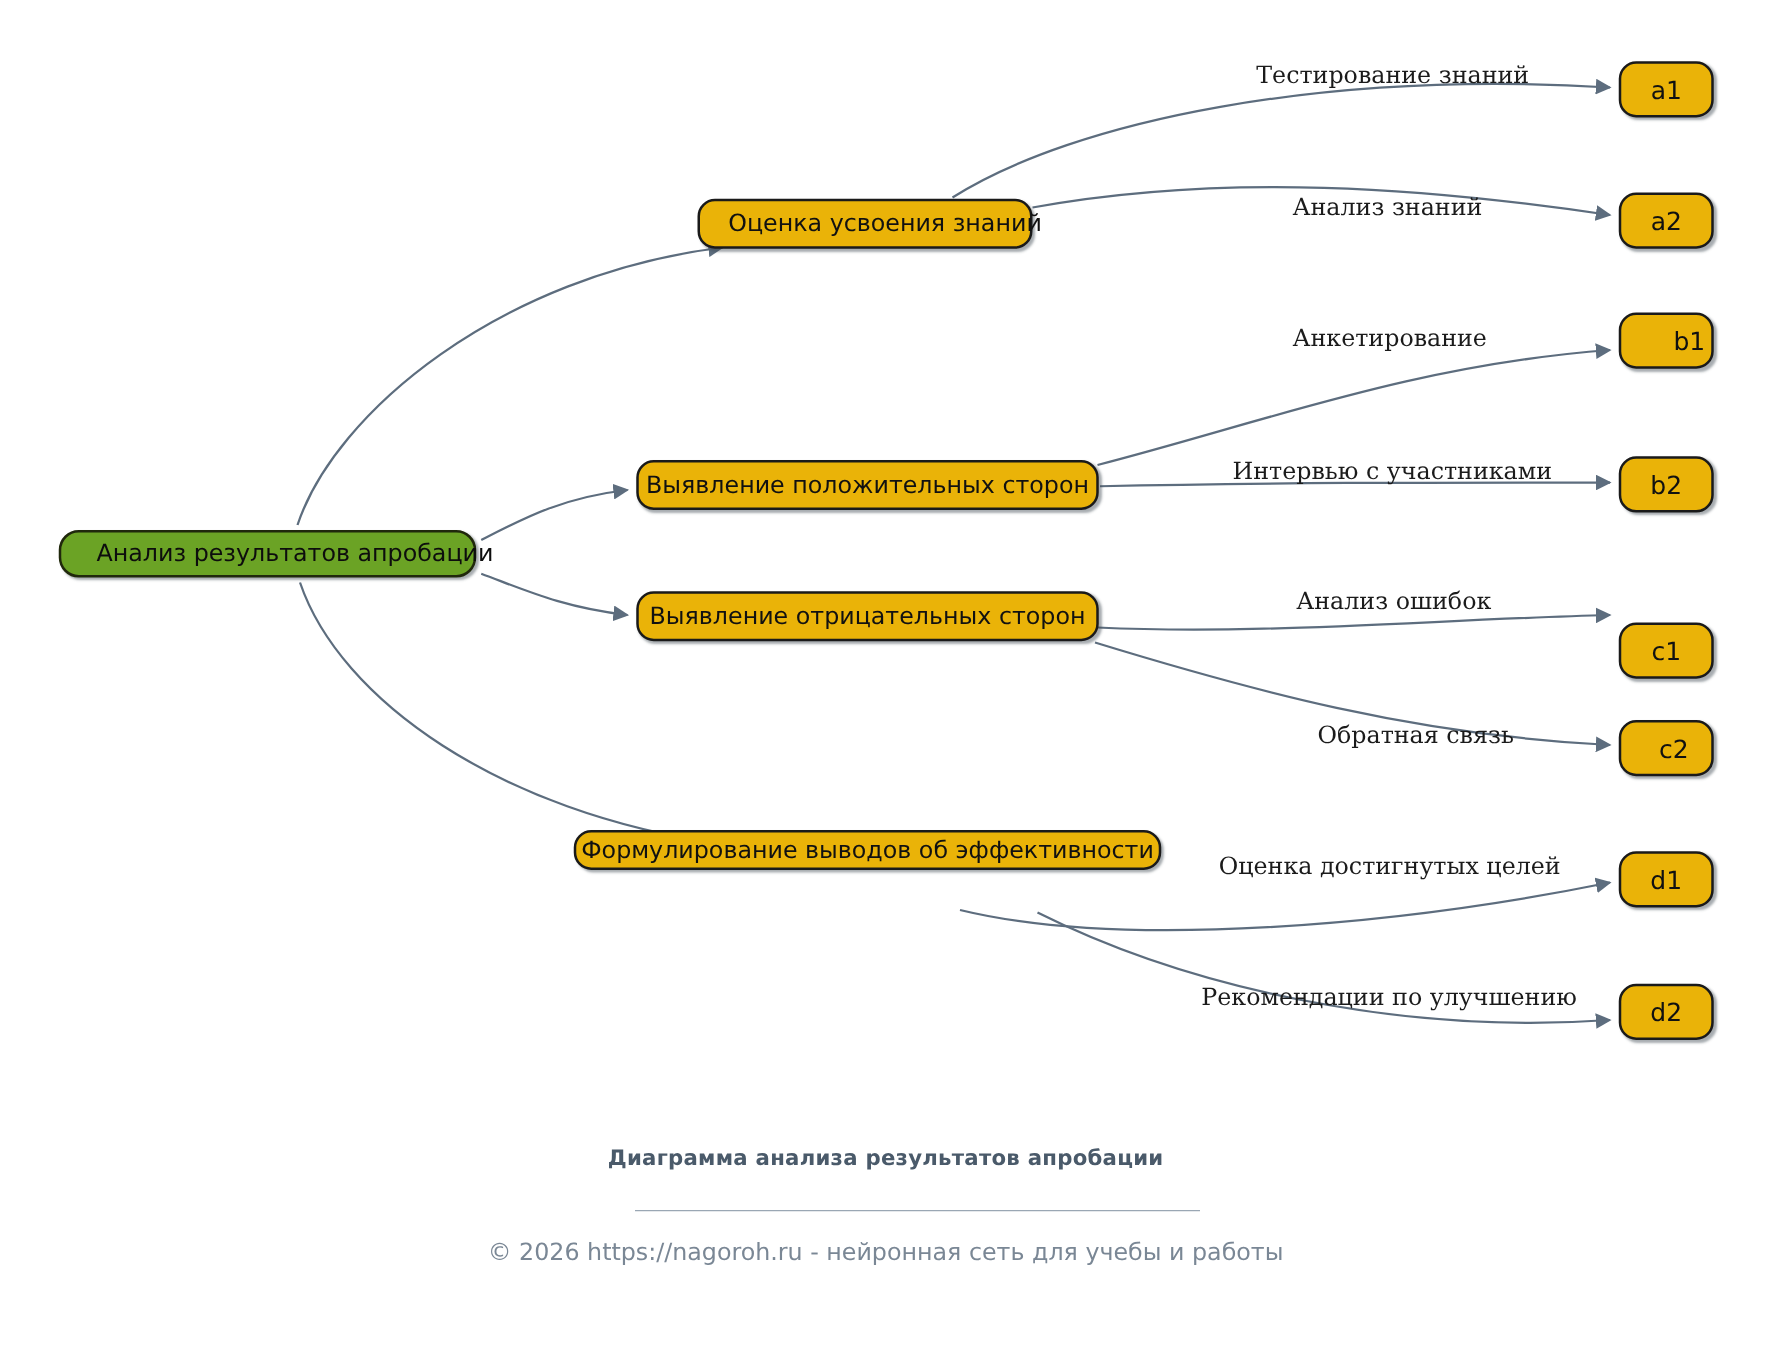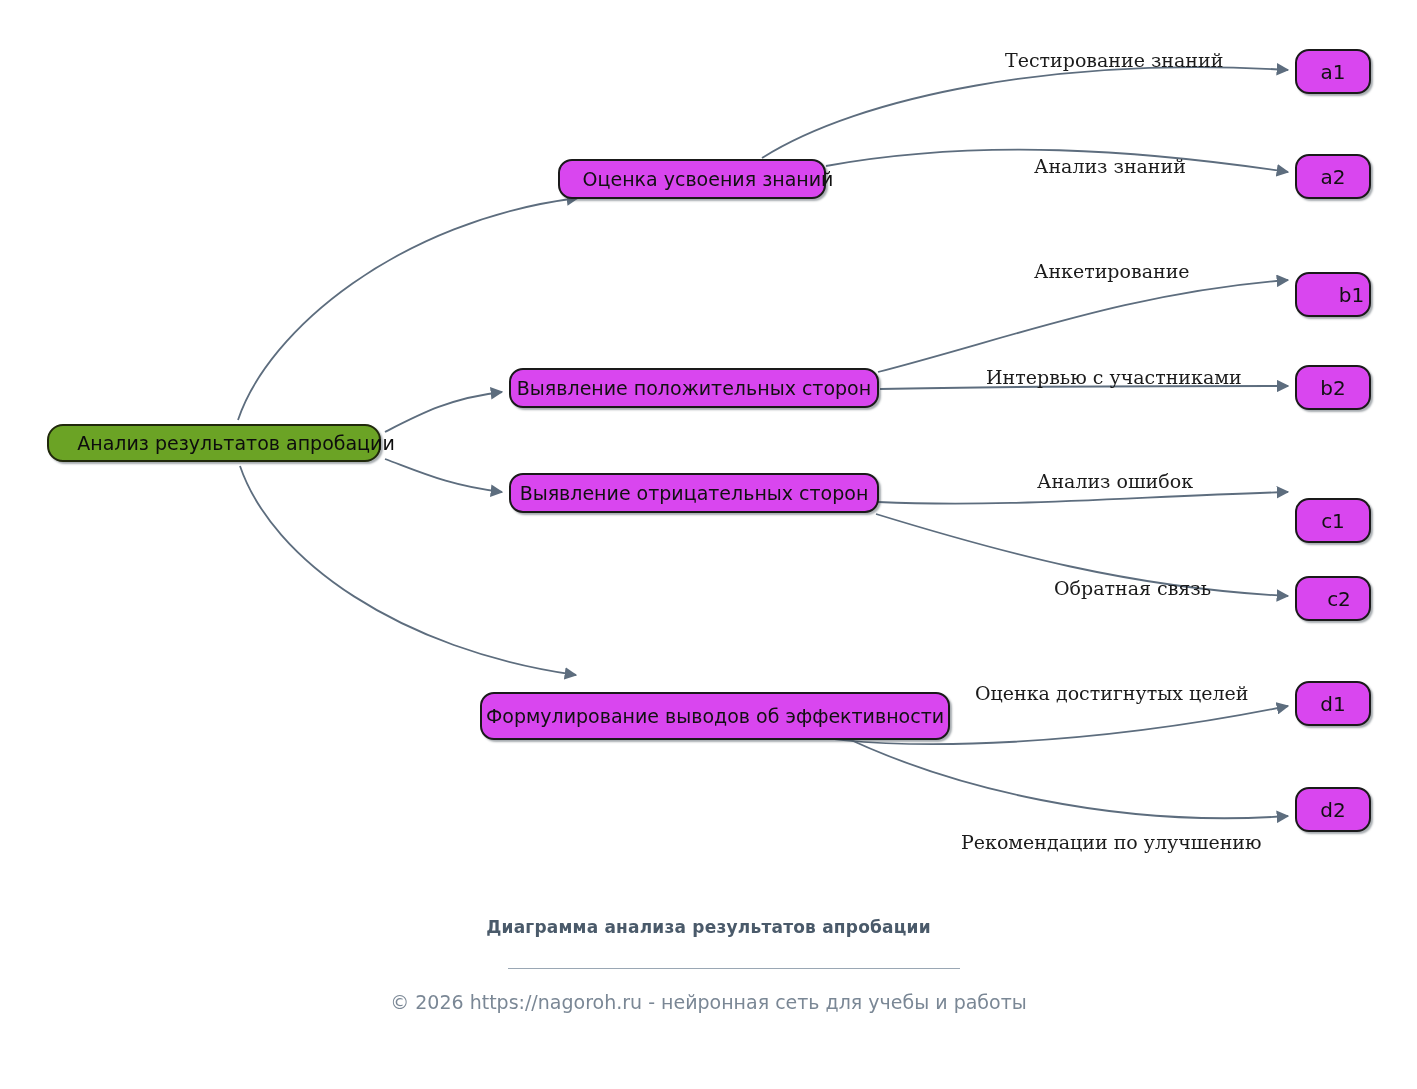--- a/index.html
+++ b/index.html
@@ -24,21 +24,21 @@
     height: 1089px;
   }
 
   
   .node {
     position: absolute;
     box-sizing: border-box;
     display: flex;
     align-items: center;
     justify-content: center;
-    background: #d946ef;
+    background: #eab308;
     border: 2px solid #1a1a1a;
     border-radius: 14px;
     color: #111111;
     font-family: "DejaVu Sans", sans-serif;
     font-size: 19px;
     line-height: 1;
     white-space: nowrap;
     box-shadow: 2px 2px 2px rgba(60, 70, 80, 0.45);
   }
 
@@ -144,32 +144,32 @@
 </div>
 
 <div class="node branch" style="left:509px; top:368px; width:370px; height:40px;">
   <span>Выявление положительных сторон</span>
 </div>
 
 <div class="node branch" style="left:509px; top:473px; width:370px; height:40px;">
   <span>Выявление отрицательных сторон</span>
 </div>
 
-<div class="node branch" style="left:459px; top:692px; width:470px; height:48px;margin-left:21px;">
+<div class="node branch" style="left:459px; top:664px; width:470px; height:32px;">
   <span>Формулирование выводов об эффективности</span>
 </div>
 
 <div class="node leaf" style="left:1295px; top:49px; width:76px; height:45px;">
   <span>a1</span>
 </div>
 <div class="node leaf" style="left:1295px; top:154px; width:76px; height:45px;">
   <span>a2</span>
 </div>
 
-<div class="node leaf" style="left:1295px; top:272px; width:76px; height:45px;padding-left:37px;">
+<div class="node leaf" style="left:1295px; top:250px; width:76px; height:45px;padding-left:37px;">
   <span>b1</span>
 </div>
 <div class="node leaf" style="left:1295px; top:365px; width:76px; height:45px;">
   <span>b2</span>
 </div>
 
 <div class="node leaf" style="left:1295px; top:470px; width:76px; height:45px;margin-top:28px;">
   <span>c1</span>
 </div>
 <div class="node leaf" style="left:1295px; top:576px; width:76px; height:45px;padding-left:12px;">
@@ -186,19 +186,19 @@
 <div class="edge-label" style="left:1005px; top:49px;">Тестирование знаний</div>
 <div class="edge-label" style="left:1034px; top:155px;">Анализ знаний</div>
 
 <div class="edge-label" style="left:1034px; top:260px;">Анкетирование</div>
 <div class="edge-label" style="left:986px; top:366px;">Интервью с участниками</div>
 
 <div class="edge-label" style="left:1037px; top:470px;">Анализ ошибок</div>
 <div class="edge-label" style="left:1034px; top:577px;margin-left:20px;">Обратная связь</div>
 
 <div class="edge-label" style="left:975px; top:682px;">Оценка достигнутых целей</div>
-<div class="edge-label" style="left:961px; top:831px;">Рекомендации по улучшению</div>
+<div class="edge-label" style="left:961px; top:787px;">Рекомендации по улучшению</div>
 
 <div class="footer footer-title" style="top:916px;">
   <div>Диаграмма анализа результатов апробации</div>
 </div>
 <div class="footer-rule"></div>
 <div class="footer footer-credit" style="top:991px;">© 2026 https://nagoroh.ru - нейронная сеть для учебы и работы</div>
 
 </body></html>

